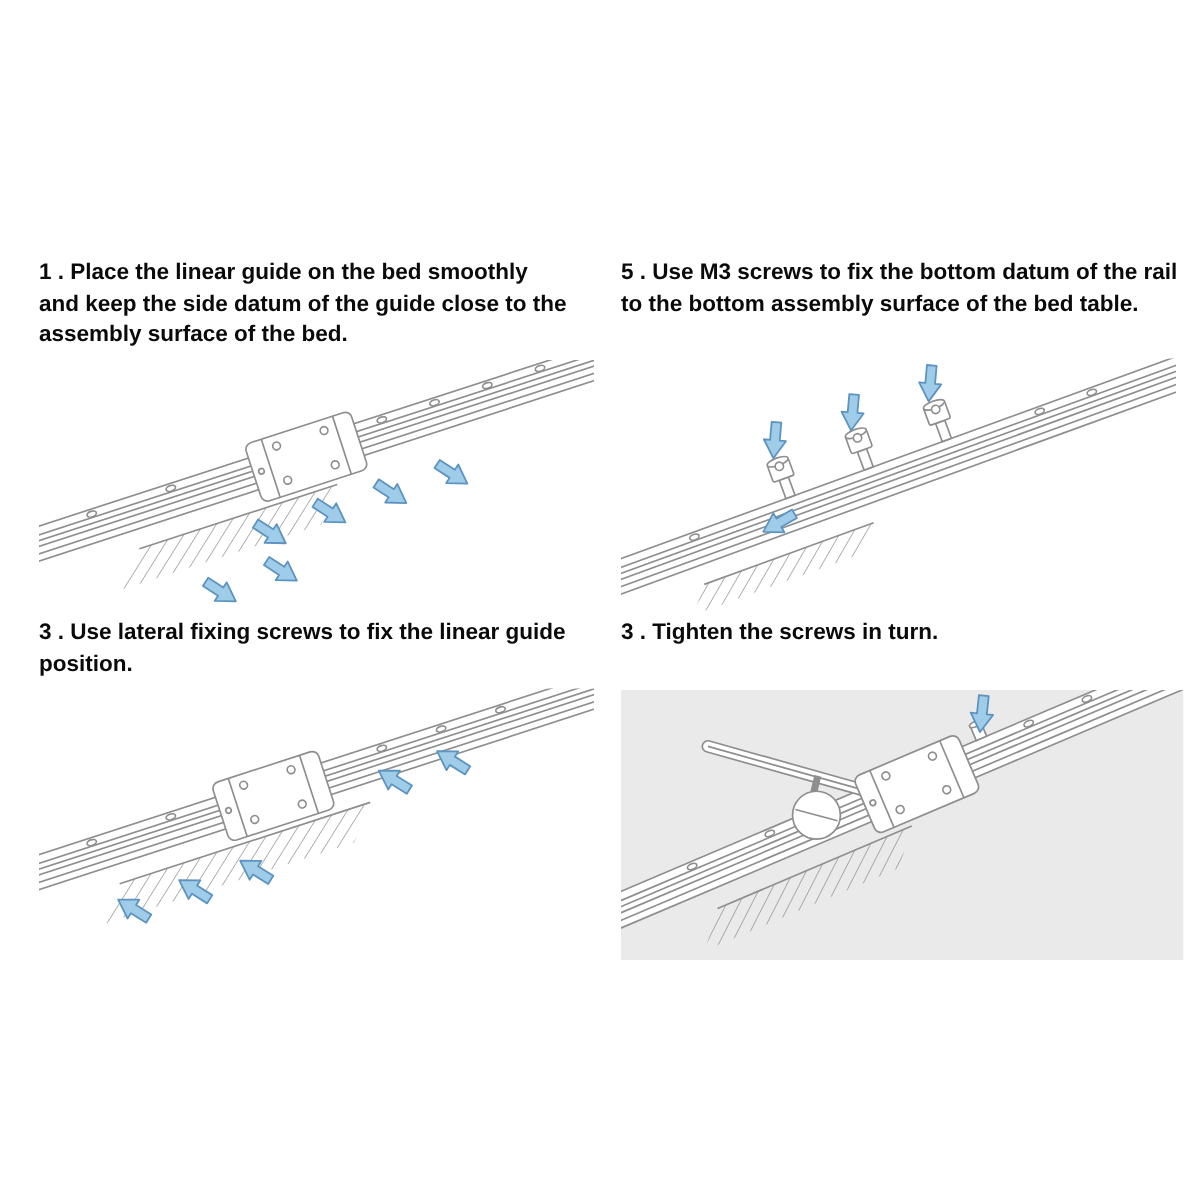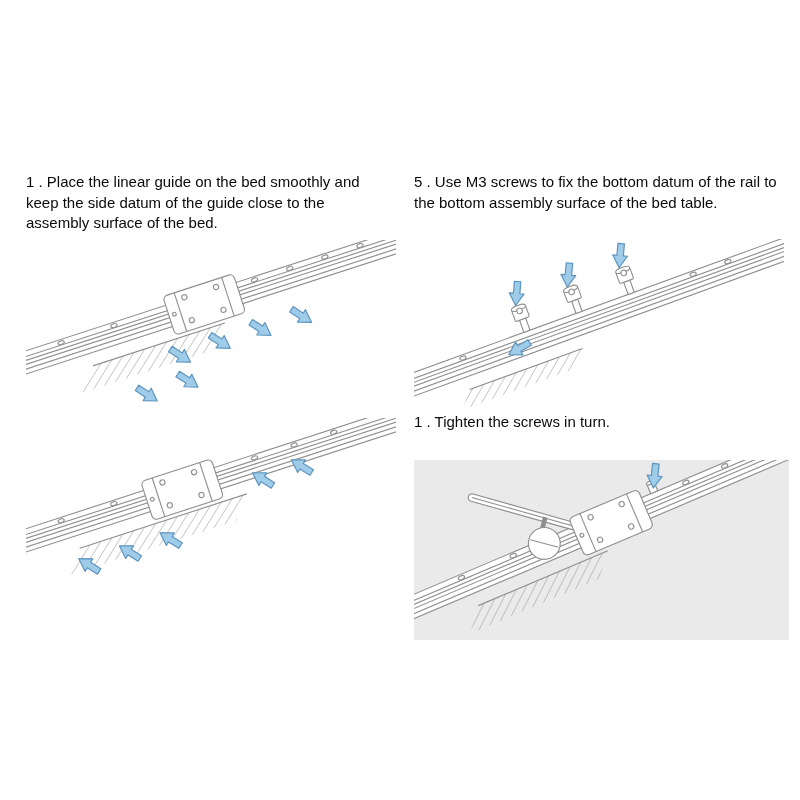--- a/index.html
+++ b/index.html
@@ -3,21 +3,21 @@
 <meta charset="utf-8">
 <style>
   *{margin:0;padding:0;box-sizing:border-box}
   html,body{width:800px;height:800px;background:#fff;overflow:hidden}
   body{font-family:"Liberation Sans",sans-serif;position:relative;color:#000}
   .panel{position:absolute}
   .p1{left:26px;top:172px;width:378px}
   .p2{left:414px;top:172px;width:380px}
   .p3{left:26px;top:412px;width:380px}
   .p4{left:414px;top:412px;width:380px}
-  .step-text{font-size:15px;font-weight:400;line-height:1.38;color:#0a0a0a}
+  .step-text{font-size:15px;font-weight:700;line-height:1.38;color:#0a0a0a}
   .p1 .step-text{width:352px}
   .p2 .step-text{width:380px}
   .p3 .step-text{width:380px}
   .art{display:block;margin-top:6px}
   .p2 .art{margin-top:26px}
   .p4 .art{margin-top:27px}
   .lineart{stroke:#8e8e8e;stroke-width:1.2;fill:none}
   .lineart .wh{fill:#fff}
   .arrow{fill:#9fcde9;stroke:#5d94bf;stroke-width:1.3;stroke-linejoin:round}
   .hatchline{stroke:#8e8e8e;stroke-width:1.2}
@@ -113,20 +113,21 @@
       </g>
     </g>
     <use href="#arw" class="arrow" transform="translate(112 46) rotate(95)"></use>
     <use href="#arw" class="arrow" transform="translate(168 26) rotate(95)"></use>
     <use href="#arw" class="arrow" transform="translate(224 5) rotate(95)"></use>
     <use href="#arw" class="arrow" transform="translate(125 112) rotate(150)"></use>
   </svg>
 </section>
 
 <section class="panel p3">
+  <p class="step-text">3 . Use lateral fixing screws to fix the linear guide position.</p>
   <svg class="art" width="370" height="171" viewBox="0 0 400 185">
     <g class="lineart" transform="rotate(-18 200 60)">
       <g>
         <polygon points="40,93 230,93 210,117 20,117" fill="url(#hatch)" stroke="none"></polygon>
         <line class="hatchline" x1="40" y1="93" x2="230" y2="93"></line>
       </g>
       <g>
         <rect class="wh" x="-40" y="55" width="460" height="24"></rect>
         <line x1="-40" y1="61" x2="420" y2="61"></line>
         <line x1="-40" y1="65" x2="420" y2="65"></line>
@@ -151,21 +152,21 @@
     </g>
     <use href="#arw" class="arrow" transform="translate(267 73) rotate(212)"></use>
     <use href="#arw" class="arrow" transform="translate(309 59) rotate(212)"></use>
     <use href="#arw" class="arrow" transform="translate(167 138) rotate(212)"></use>
     <use href="#arw" class="arrow" transform="translate(123 152) rotate(212)"></use>
     <use href="#arw" class="arrow" transform="translate(79 166) rotate(212)"></use>
   </svg>
 </section>
 
 <section class="panel p4">
-  <p class="step-text">1 . Tighten the screws in turn.</p>
+  <p class="step-text">3 . Tighten the screws in turn.</p>
   <svg class="art" width="375" height="180" viewBox="0 0 400 192">
     <rect x="0" y="0" width="400" height="192" fill="#eaeaea"></rect>
     <g class="lineart" transform="rotate(-23 210 66)">
       <g>
         <polygon points="45,93 195,93 175,117 25,117" fill="url(#hatch)" stroke="none"></polygon>
         <line class="hatchline" x1="45" y1="93" x2="195" y2="93"></line>
       </g>
       <g>
         <rect class="wh" x="-40" y="55" width="460" height="24"></rect>
         <line x1="-40" y1="61" x2="420" y2="61"></line>

